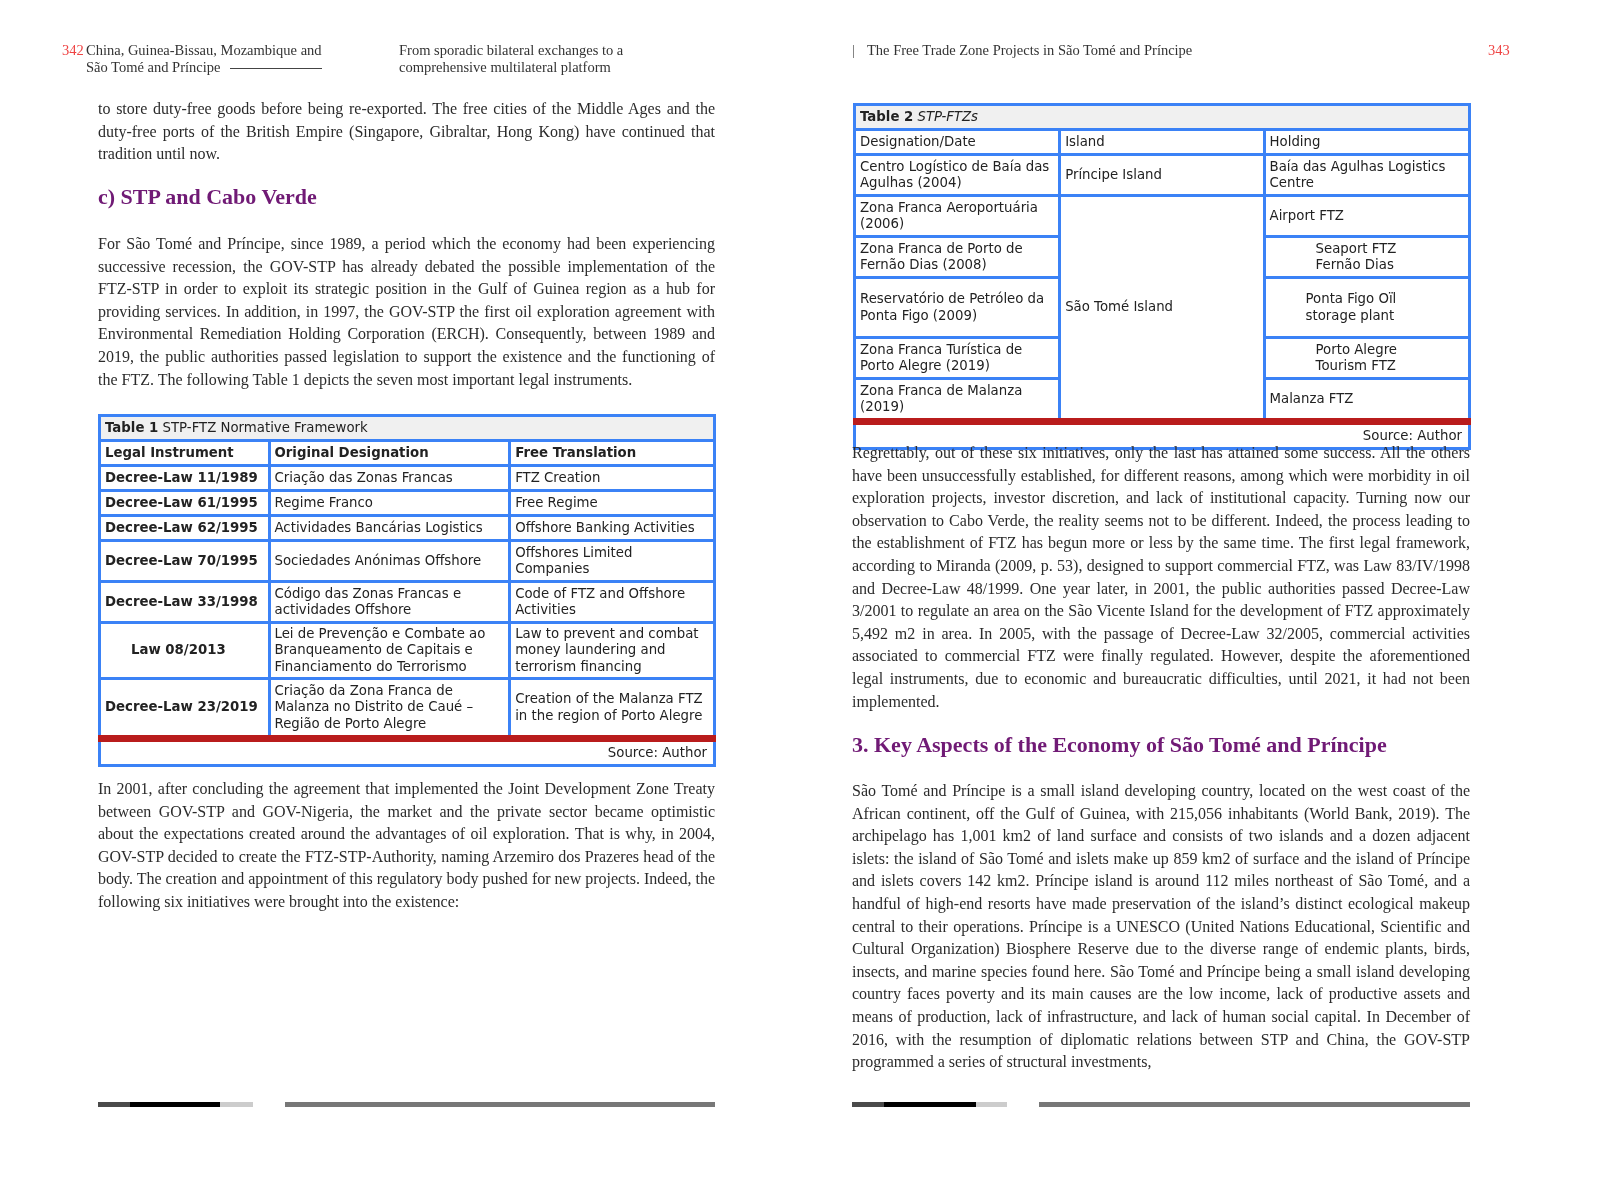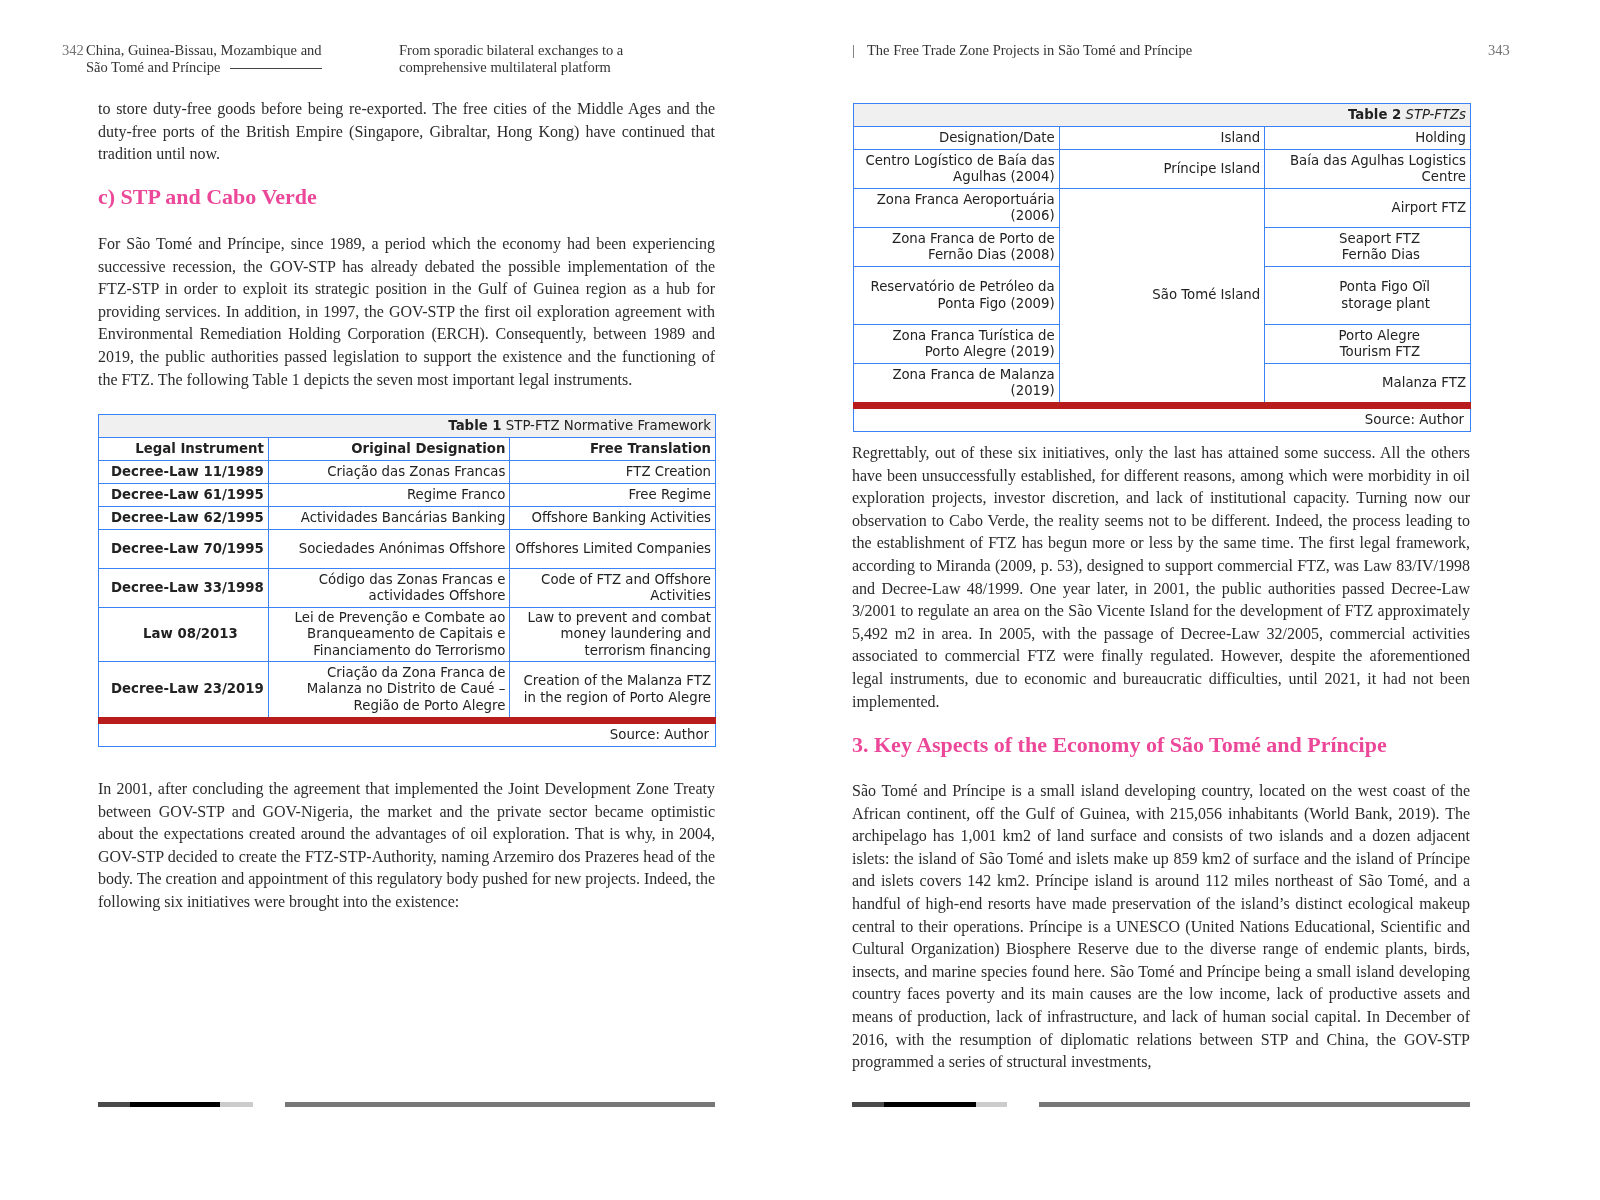--- a/index.html
+++ b/index.html
@@ -2,29 +2,29 @@
 <html><head>
 <meta charset="utf-8">
 <style>
   html, body { margin:0; padding:0; }
   body { width:1600px; height:1200px; background:#ffffff; position:relative; overflow:hidden; color:#2a2a2a; }
   .page { position:absolute; top:0; height:1200px; }
   .page.left { left:0; width:800px; }
   .page.right { left:800px; width:800px; }
 
   .running-head { position:absolute; top:42px; font-family:"Liberation Serif", serif; font-size:14.5px; line-height:17px; color:#333; }
-  .pnum { position:absolute; top:42px; font-family:"Liberation Serif", serif; font-size:14.5px; color:#737373; }
+  .pnum { position:absolute; top:42px; font-family:"Liberation Serif", serif; font-size:14.5px; color:#ef4444; }
   .rh-rule { display:inline-block; width:92px; border-top:1px solid #444; vertical-align:middle; margin-left:10px; }
   .rh-bar { position:absolute; top:43px; font-family:"Liberation Serif", serif; font-size:14px; color:#555; }
 
   .para { position:absolute; font-family:"Liberation Serif", serif; font-size:16px; line-height:22.6px; text-align:justify; color:#2b2b2b; margin:0; }
-  .heading { position:absolute; font-family:"Liberation Serif", serif; font-weight:bold; font-size:22px; color:#ec4899; margin:0; }
+  .heading { position:absolute; font-family:"Liberation Serif", serif; font-weight:bold; font-size:22px; color:#701a75; margin:0; }
 
   table.tbl { position:absolute; border-collapse:collapse; font-family:"DejaVu Sans", sans-serif; font-size:13.3px; color:#222; }
-  table.tbl td, table.tbl th { border:1px solid #3b82f6; text-align:right; vertical-align:middle; padding:1px 4px; line-height:16.5px; font-weight:normal; }
+  table.tbl td, table.tbl th { border:3px solid #3b82f6; text-align:left; vertical-align:middle; padding:1px 4px; line-height:16.5px; font-weight:normal; }
   table.tbl .caption-row td { background:#f0f0f0; }
   table.tbl .bold { font-weight:bold; }
   table.tbl .source td { text-align:right; border-top:7px solid #b91c1c; padding-right:6px; }
   .cap-it { font-style:italic; }
 
   .footer-bar { position:absolute; height:5px; }
 </style>
 </head>
 <body>
 
@@ -65,21 +65,21 @@
       <td>Criação das Zonas Francas</td>
       <td>FTZ Creation</td>
     </tr>
     <tr>
       <td class="bold" style="height:20px;">Decree-Law 61/1995</td>
       <td>Regime Franco</td>
       <td>Free Regime</td>
     </tr>
     <tr>
       <td class="bold" style="height:20px;margin-left:48px;">Decree-Law 62/1995</td>
-      <td>Actividades Bancárias Banking</td>
+      <td>Actividades Bancárias Logistics</td>
       <td>Offshore Banking Activities</td>
     </tr>
     <tr>
       <td class="bold" style="height:36px;">Decree-Law 70/1995</td>
       <td>Sociedades Anónimas Offshore</td>
       <td>Offshores Limited Companies</td>
     </tr>
     <tr>
       <td class="bold" style="height:36px;">Decree-Law 33/1998</td>
       <td>Código das Zonas Francas e actividades Offshore</td>

